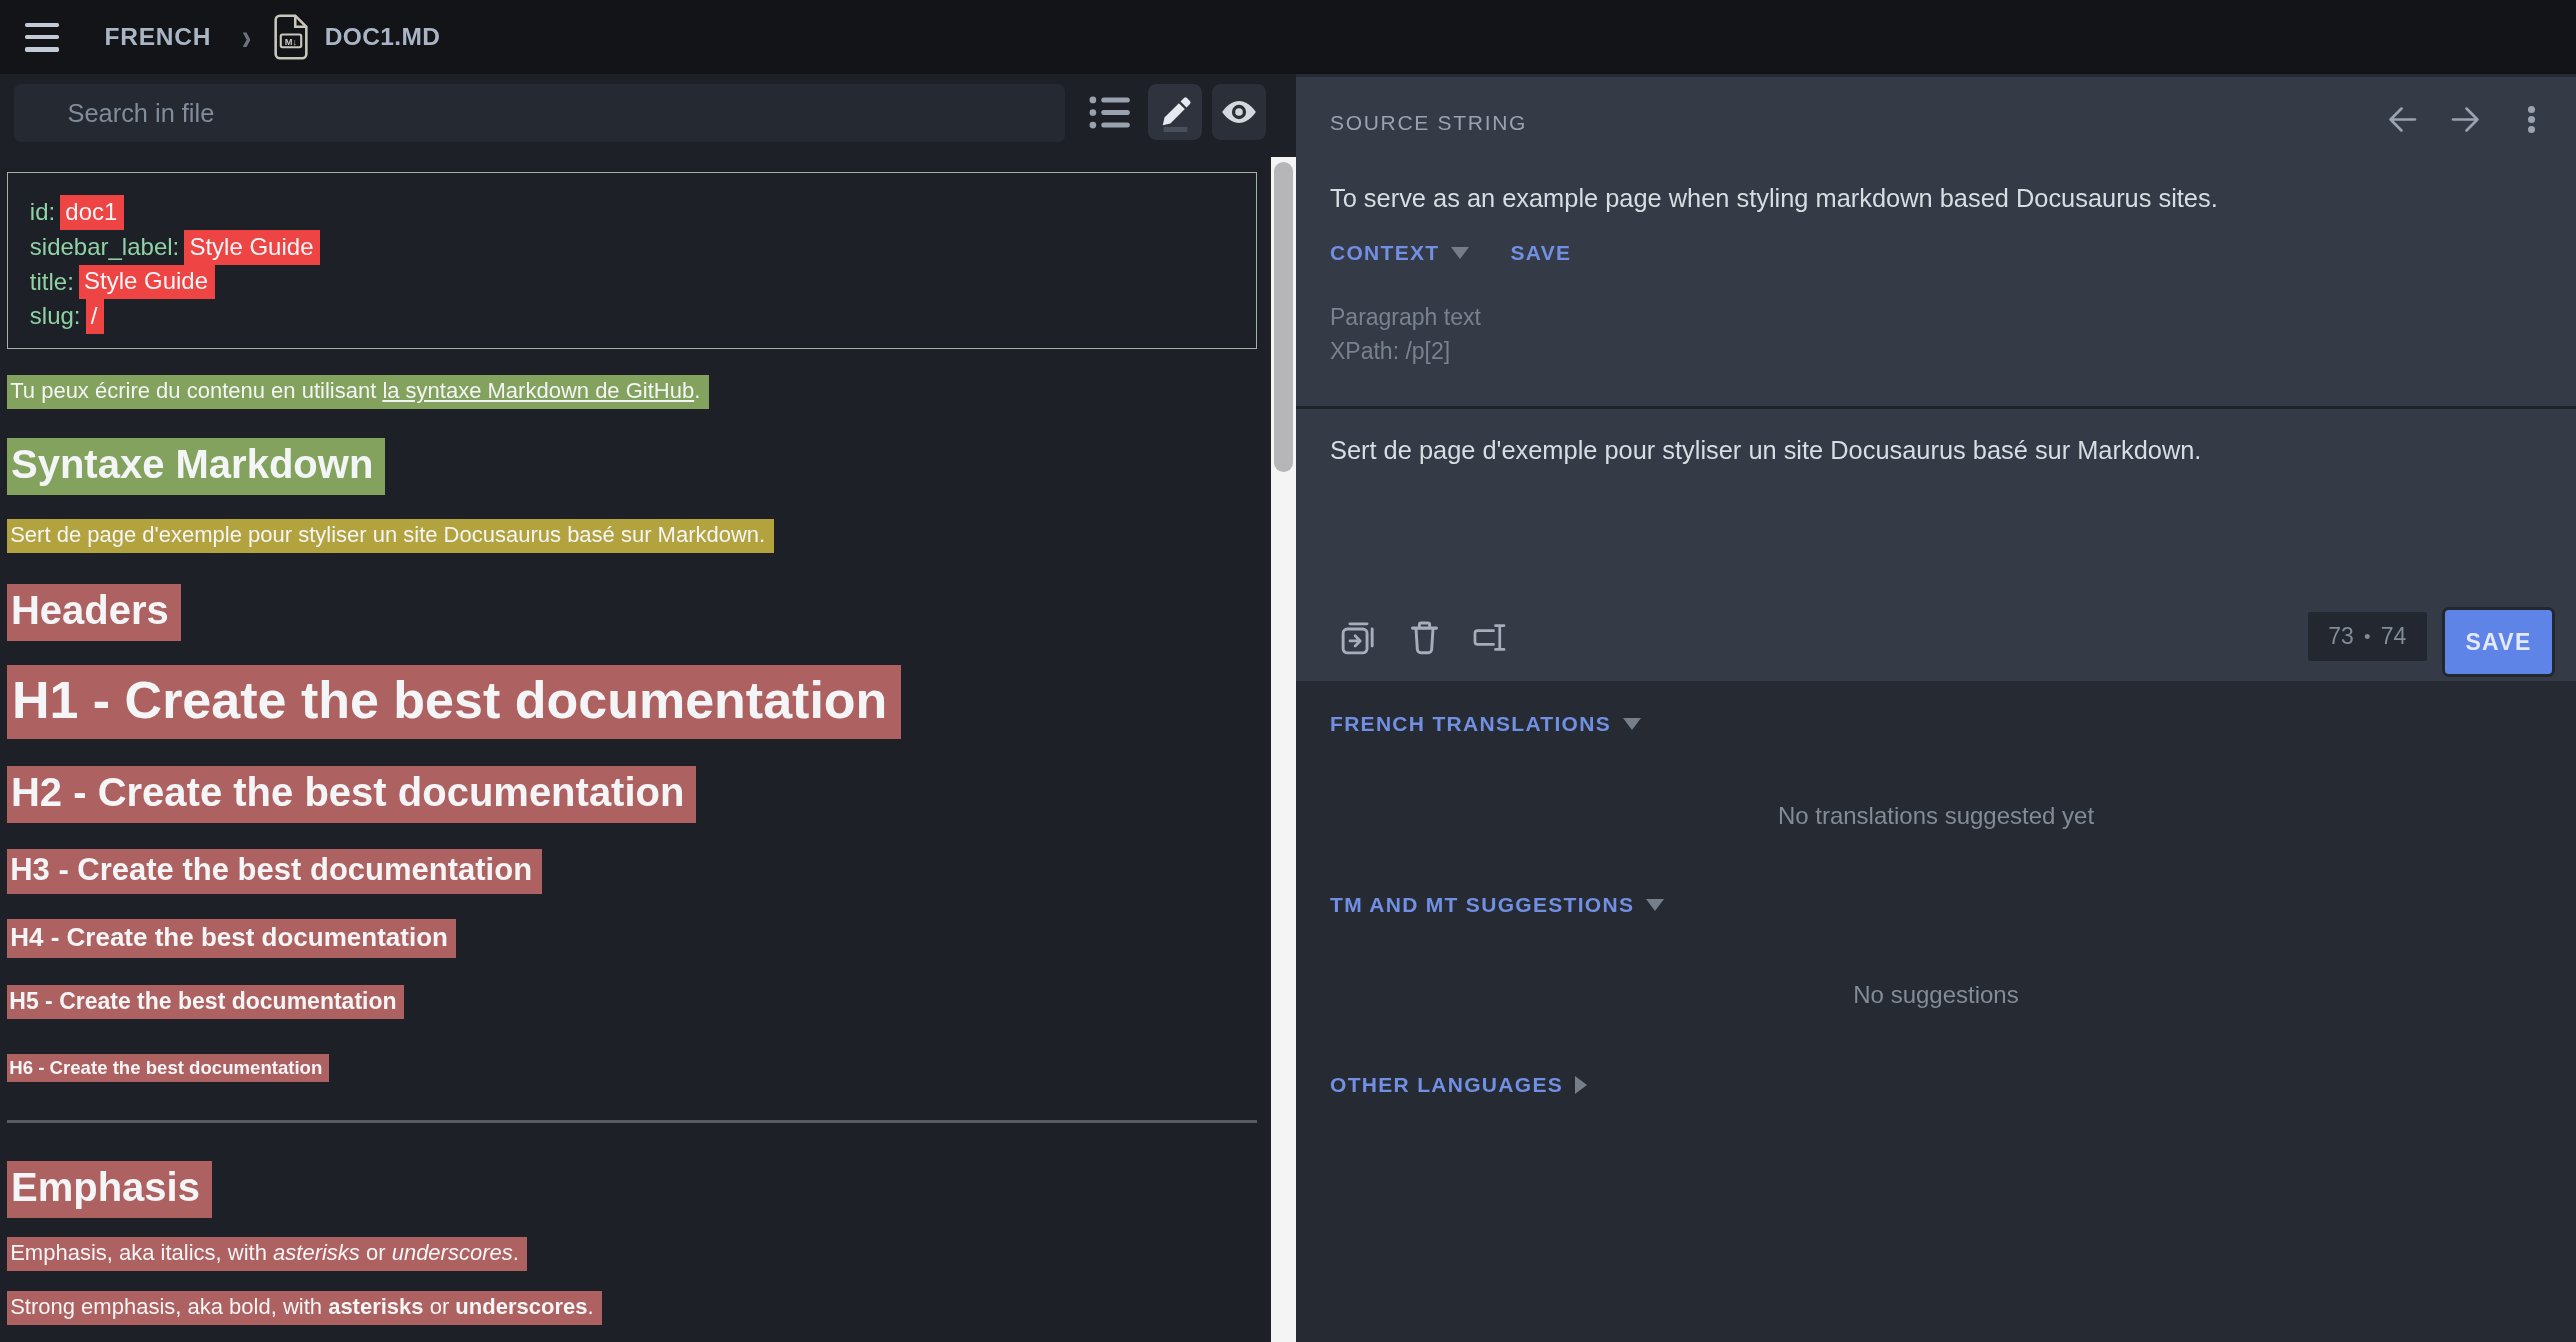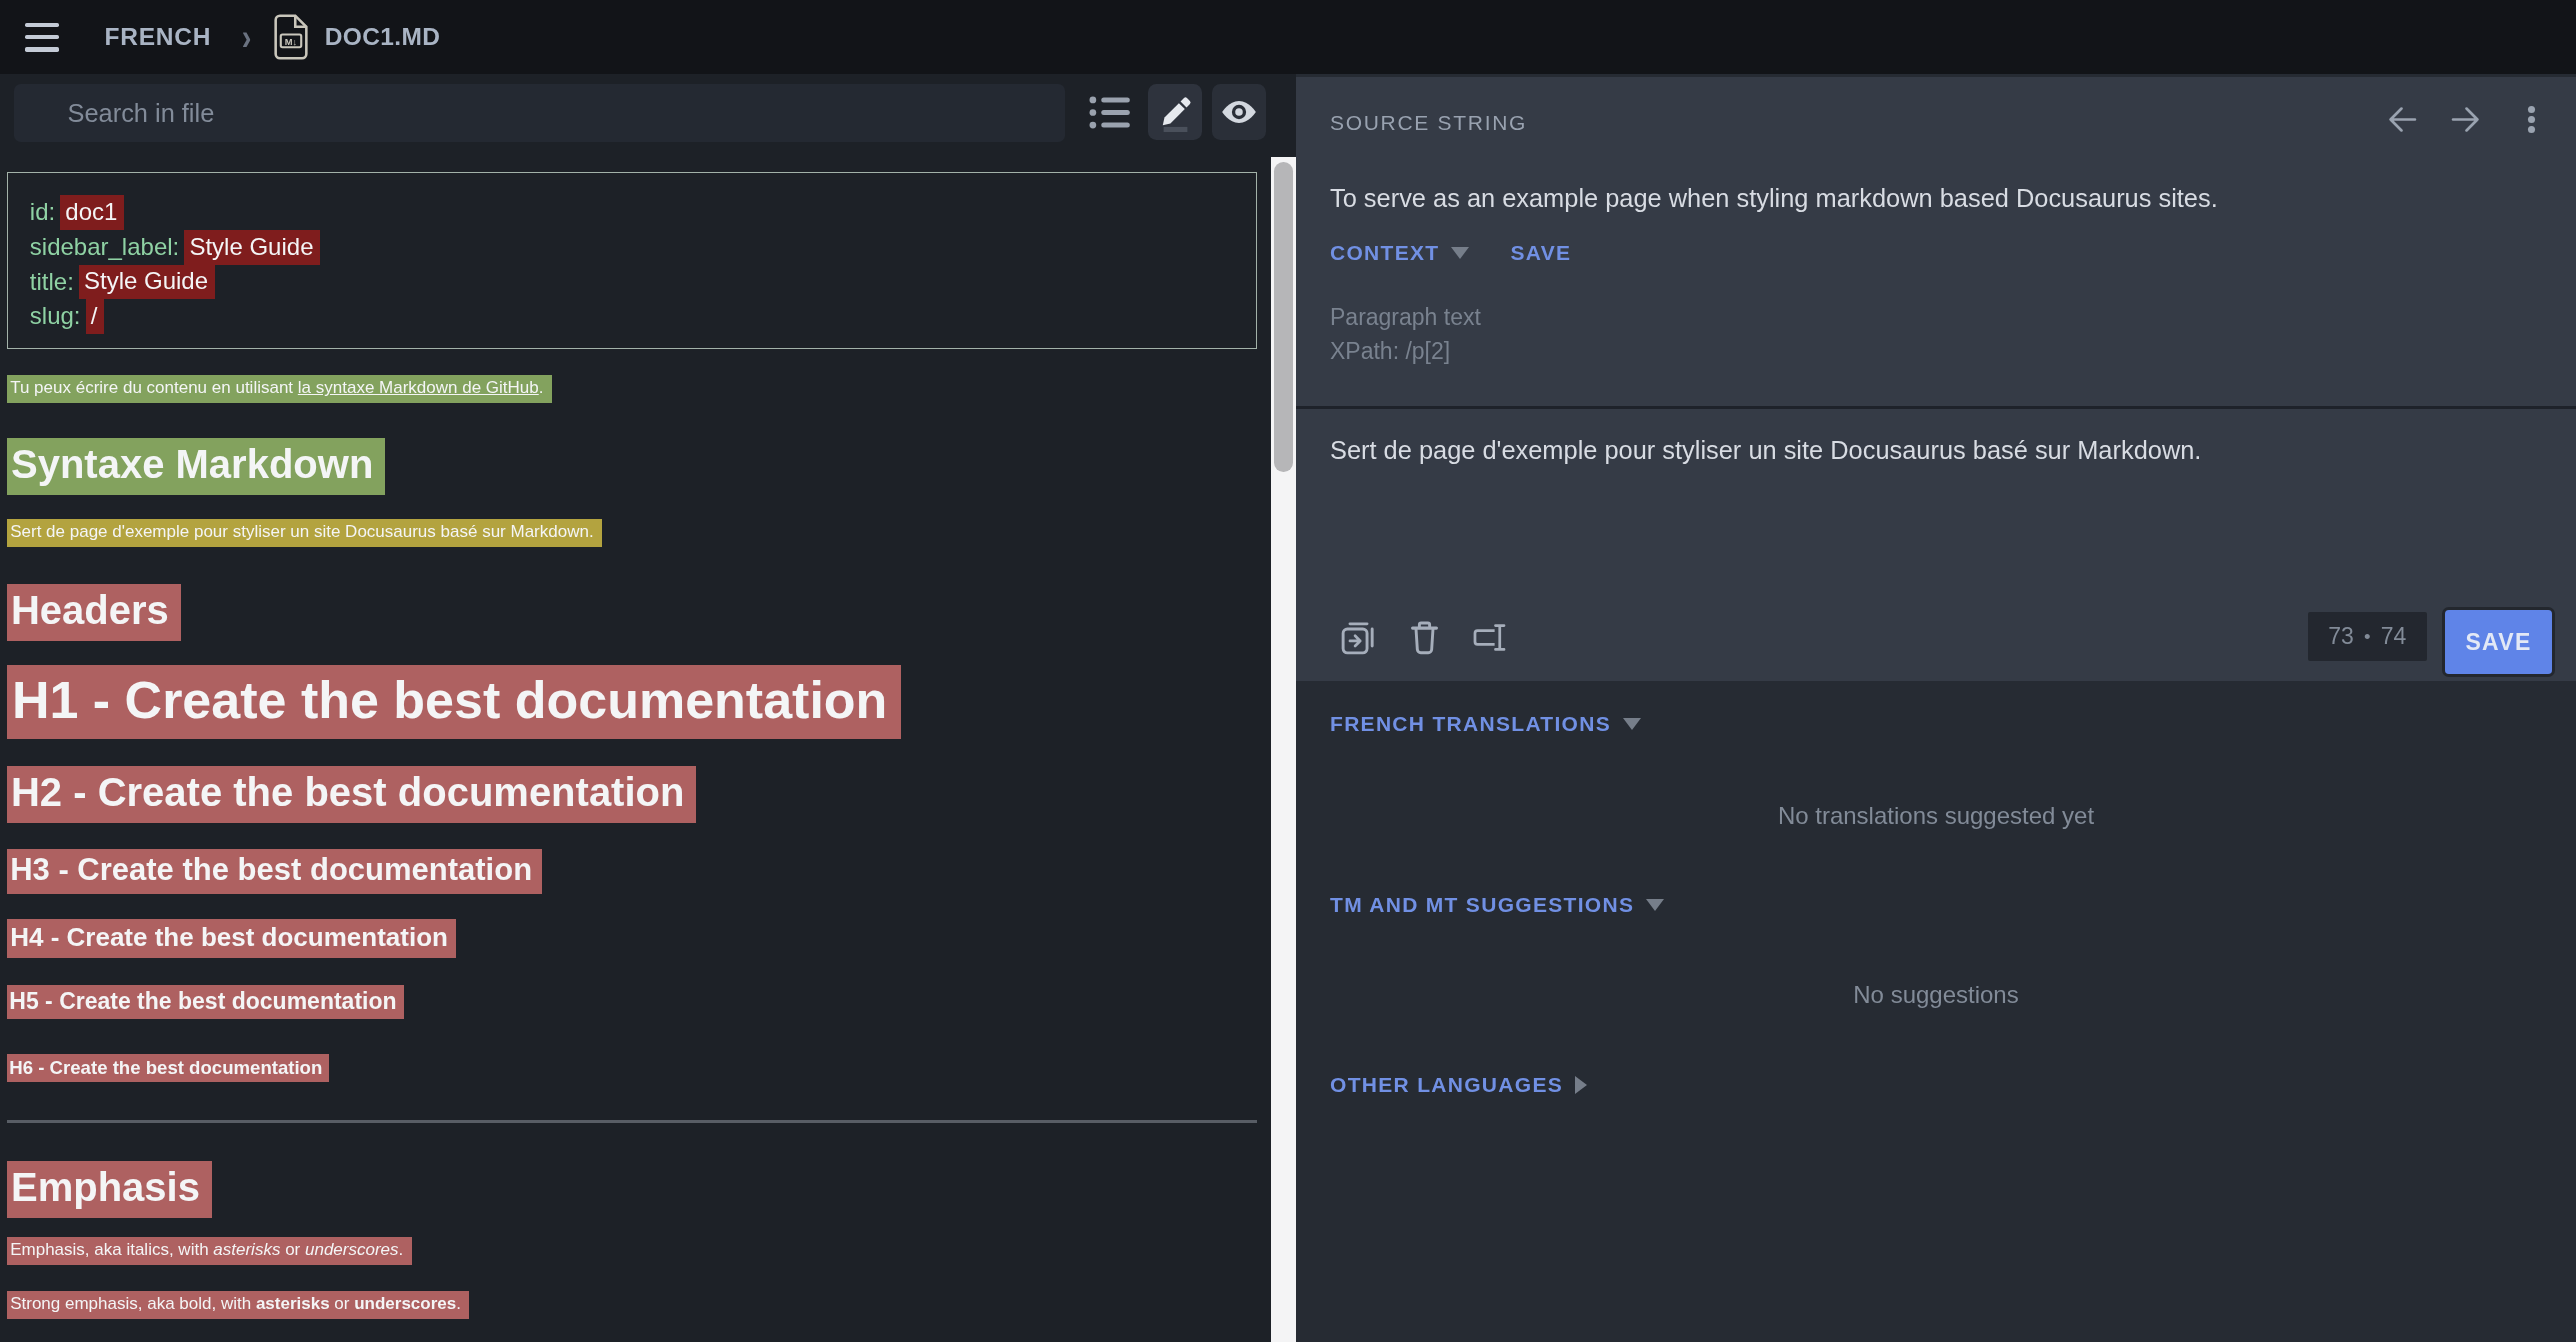--- a/index.html
+++ b/index.html
@@ -64,28 +64,28 @@
   
   .doc-area { position: absolute; left: 0; top: 83px; width: 1271px; height: 1185px; overflow: hidden; }
   .doc-area > * { position: absolute; }
 
   .frontmatter {
     left: 6.8px; top: 15.2px; width: 1250px; height: 177px;
     border: 1.7px solid #a3b2a9; padding: 22px 22px;
     font-size: 24px; line-height: 30.5px;
   }
   .fm-key { color: #8fd2a4; }
-  .fm-val { color: #f2f3f5; background: #7f1d1d; padding: 1.7px 6.8px 2.5px 5.1px; margin-left: 5.1px; text-align: right; }
+  .fm-val { color: #f2f3f5; background: #ef4444; padding: 1.7px 6.8px 2.5px 5.1px; margin-left: 5.1px; text-align: right; }
 
   .hl { display: inline-block; color: #f4f5f6; }
   .hl-red    { background: #ae6161; }
   .hl-green  { background: #83a25e; }
   .hl-yellow { background: #b3a33f; }
 
-  .p-doc { font-size: 17px; padding: 3.4px 8.5px 5.1px 3.4px; }
+  .p-doc { font-size: 22px; padding: 3.4px 8.5px 5.1px 3.4px; }
   .p-doc a { color: inherit; text-decoration: underline; cursor: pointer; }
   .h1-doc { font-size: 52px; font-weight: bold; padding: 5.1px 13.5px 8.5px 5.1px; }
   .h2-doc { font-size: 40px; font-weight: bold; padding: 4.2px 12px 7.6px 4.2px; }
   .h3-doc { font-size: 31px; font-weight: bold; padding: 3.4px 10.2px 6px 3.4px; }
   .h4-doc { font-size: 26px; font-weight: bold; padding: 3.4px 8.5px 5.1px 3.4px; }
   .h5-doc { font-size: 23px; font-weight: bold; padding: 2.5px 7.6px 4.2px 2.5px; }
   .h6-doc { font-size: 18.6px; font-weight: bold; padding: 2.5px 6.8px 3.4px 2.5px; }
 
   .doc-hr { left: 6.8px; width: 1250px; height: 2.5px; background: #585d65; border: none; }
 

